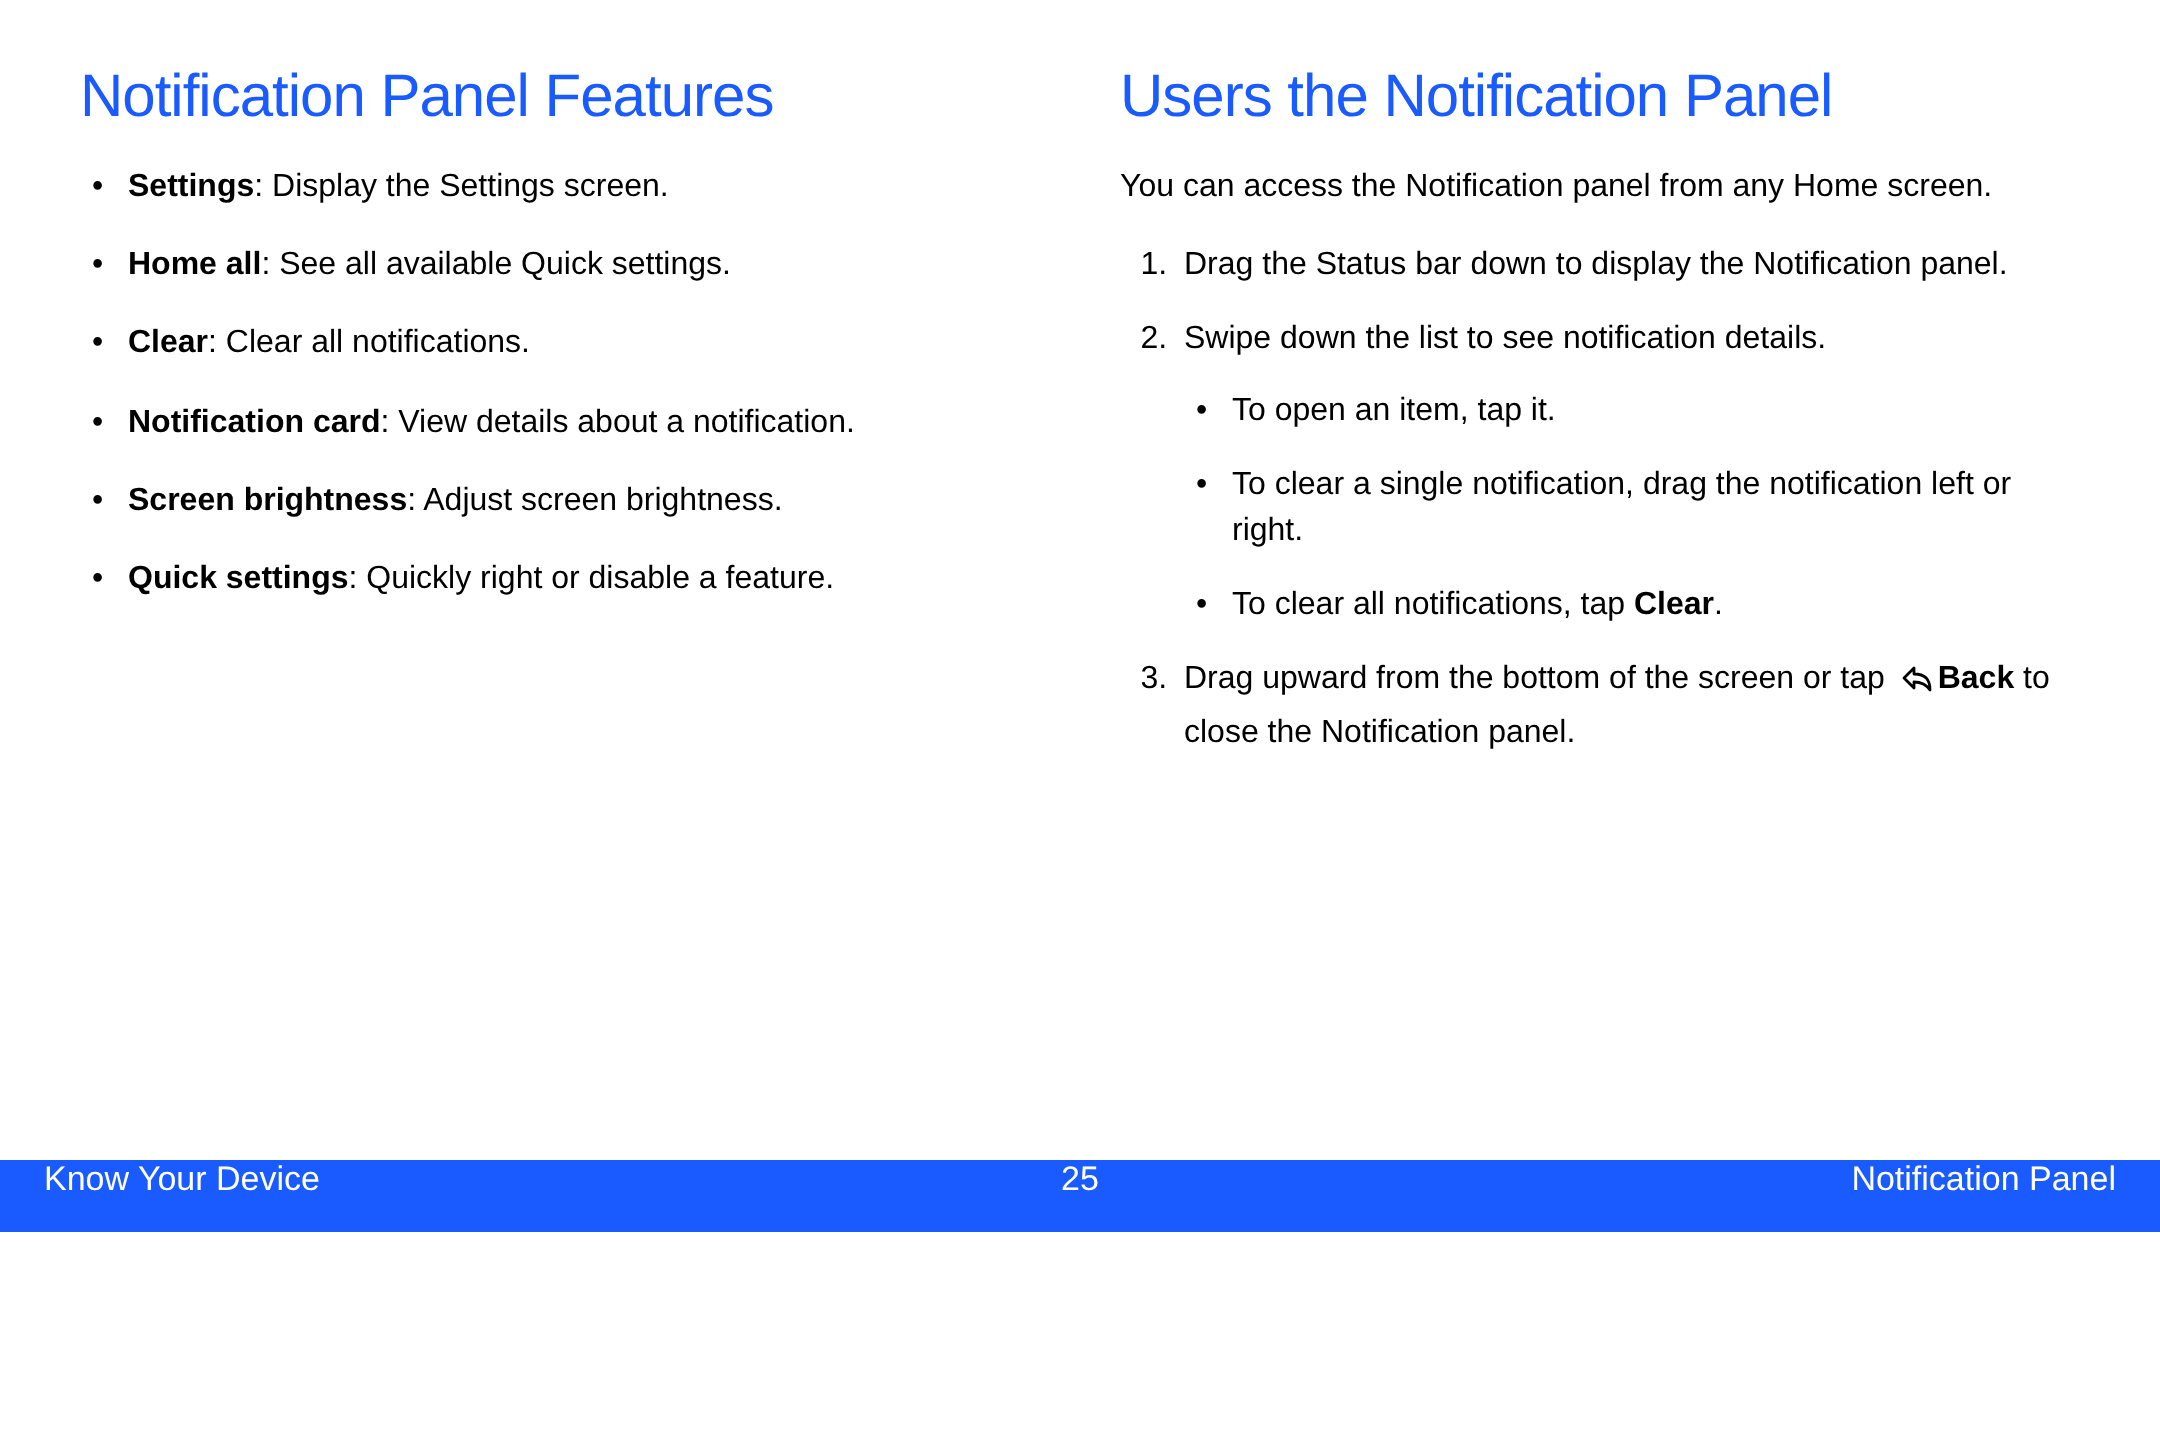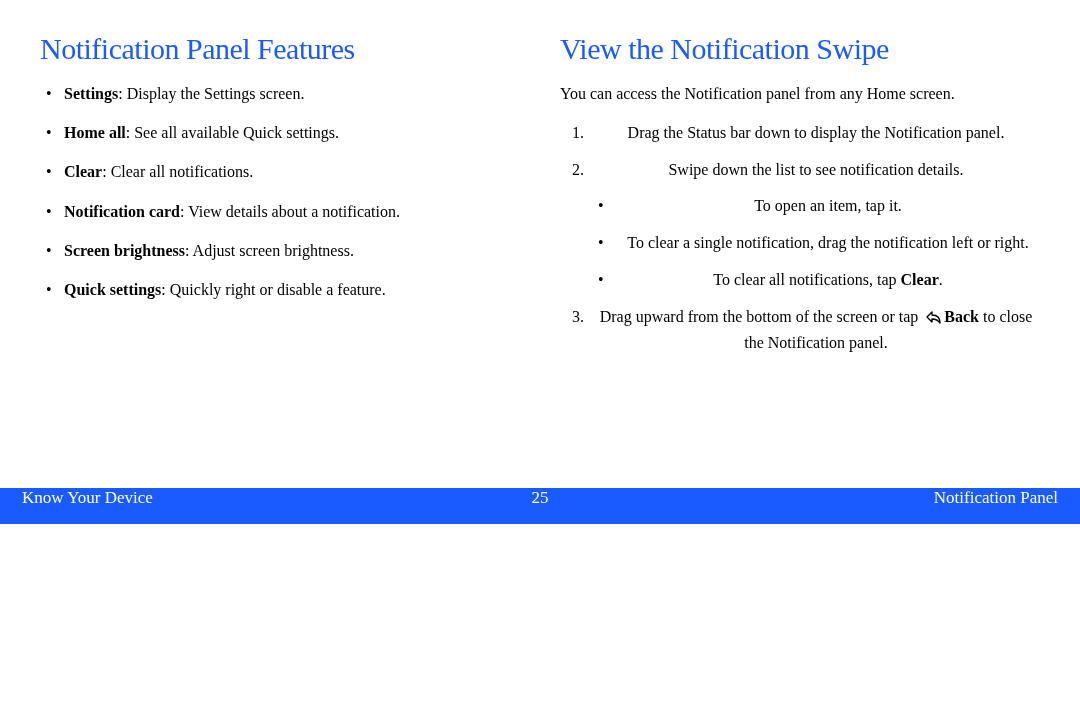--- a/index.html
+++ b/index.html
@@ -1,26 +1,26 @@
 <!DOCTYPE html>
 <html><head>
 <meta charset="utf-8">
 <style>
   * { box-sizing: border-box; margin: 0; padding: 0; }
   html, body { width: 1080px; height: 720px; font-family: Arial, Helvetica, sans-serif; background: #fff; color: #000; }
-  .page { position: relative; width: 1080px; height: 524px; font-family: Liberation Serif, serif; }
+  .page { position: relative; width: 1080px; height: 616px; }
   .columns { display: flex; padding: 32px 40px 0 40px; gap: 40px; }
   .col { flex: 1; }
   h2 { color: #1a5bff; font-size: 30px; font-weight: 400; letter-spacing: -0.5px; margin-bottom: 16px; }
   .bullets { list-style: none; padding-left: 0; }
   .bullets > li { position: relative; padding-left: 24px; margin-bottom: 16px; font-size: 16px; line-height: 1.45; }
   .bullets > li::before { content: "•"; position: absolute; left: 6px; top: 0; font-size: 16px; }
   .term { font-weight: bold; }
   .intro { font-size: 16px; line-height: 1.45; margin-bottom: 16px; }
-  ol.steps { list-style: decimal; padding-left: 28px; text-align: center; }
+  ol.steps { list-style: decimal; padding-left: 28px; }
   ol.steps > li { font-size: 16px; line-height: 1.45; margin-bottom: 14px; padding-left: 4px; }
   ul.sub { list-style: none; padding-left: 0; margin-top: 12px; }
   ul.sub > li { position: relative; padding-left: 24px; margin-bottom: 14px; font-size: 16px; line-height: 1.45; }
   ul.sub > li::before { content: "•"; position: absolute; left: 6px; top: 0; font-size: 16px; }
   .back-icon { display: inline-block; vertical-align: -3px; margin-right: 2px; }
   .footer { position: absolute; left: 0; right: 0; bottom: 0; height: 36px; background: #1a5bff; color: #fff; display: flex; align-items: flex-start; justify-content: space-between; padding: 0 22px; font-size: 17px; font-weight: 300; }
   .footer .center { position: absolute; left: 50%; transform: translateX(-50%); }
 </style>
 </head>
 <body>
@@ -33,21 +33,21 @@
         <li><span class="term">Settings</span><span>: Display the Settings screen.</span></li>
         <li><span class="term">Home all</span><span>: See all available Quick settings.</span></li>
         <li><span class="term">Clear</span><span>: Clear all notifications.</span></li>
         <li><span class="term">Notification card</span><span>: View details about a notification.</span></li>
         <li><span class="term">Screen brightness</span><span>: Adjust screen brightness.</span></li>
         <li><span class="term">Quick settings</span><span>: Quickly right or disable a feature.</span></li>
       </ul>
     </div>
 
     <div class="col">
-      <h2>View the Notification Swipe</h2>
+      <h2>Users the Notification Panel</h2>
       <p class="intro">You can access the Notification panel from any Home screen.</p>
       <ol class="steps">
         <li>Drag the Status bar down to display the Notification panel.</li>
         <li>
           <span>Swipe down the list to see notification details.</span>
           <ul class="sub">
             <li>To open an item, tap it.</li>
             <li>To clear a single notification, drag the notification left or right.</li>
             <li>
               <span>To clear all notifications, tap </span><span class="term">Clear</span><span>.</span>

